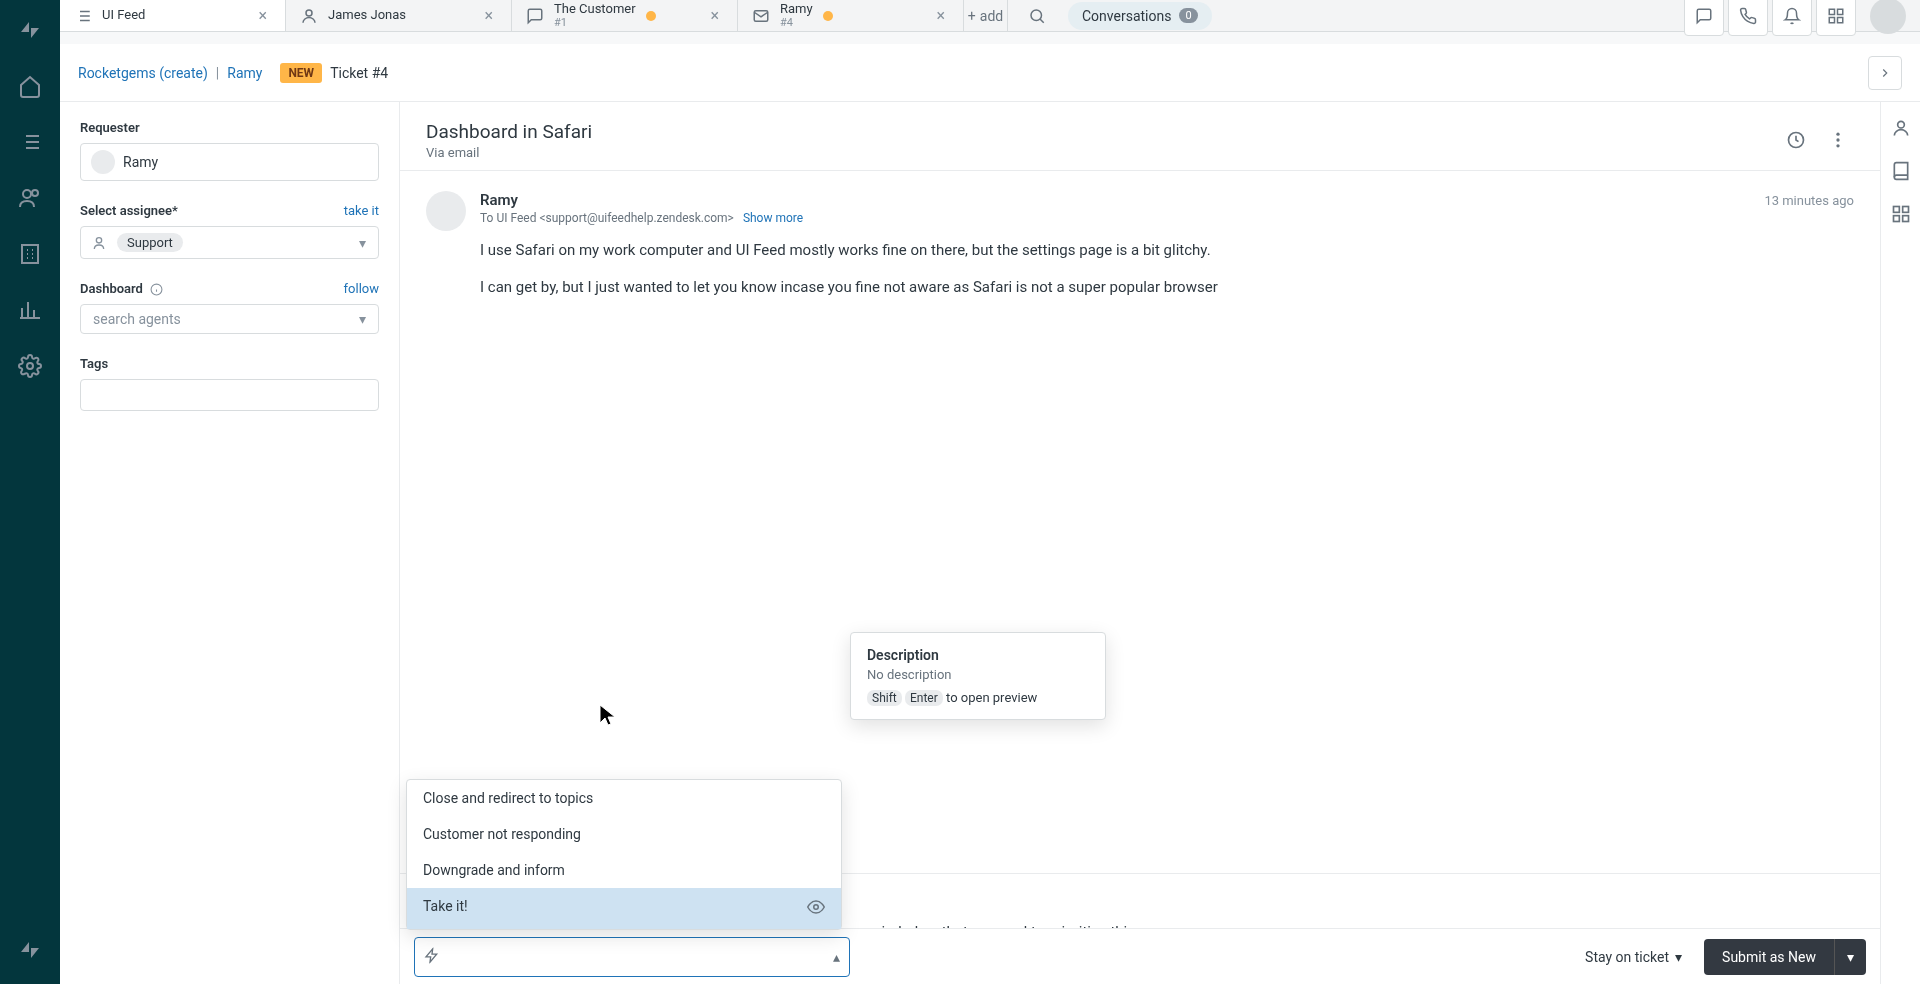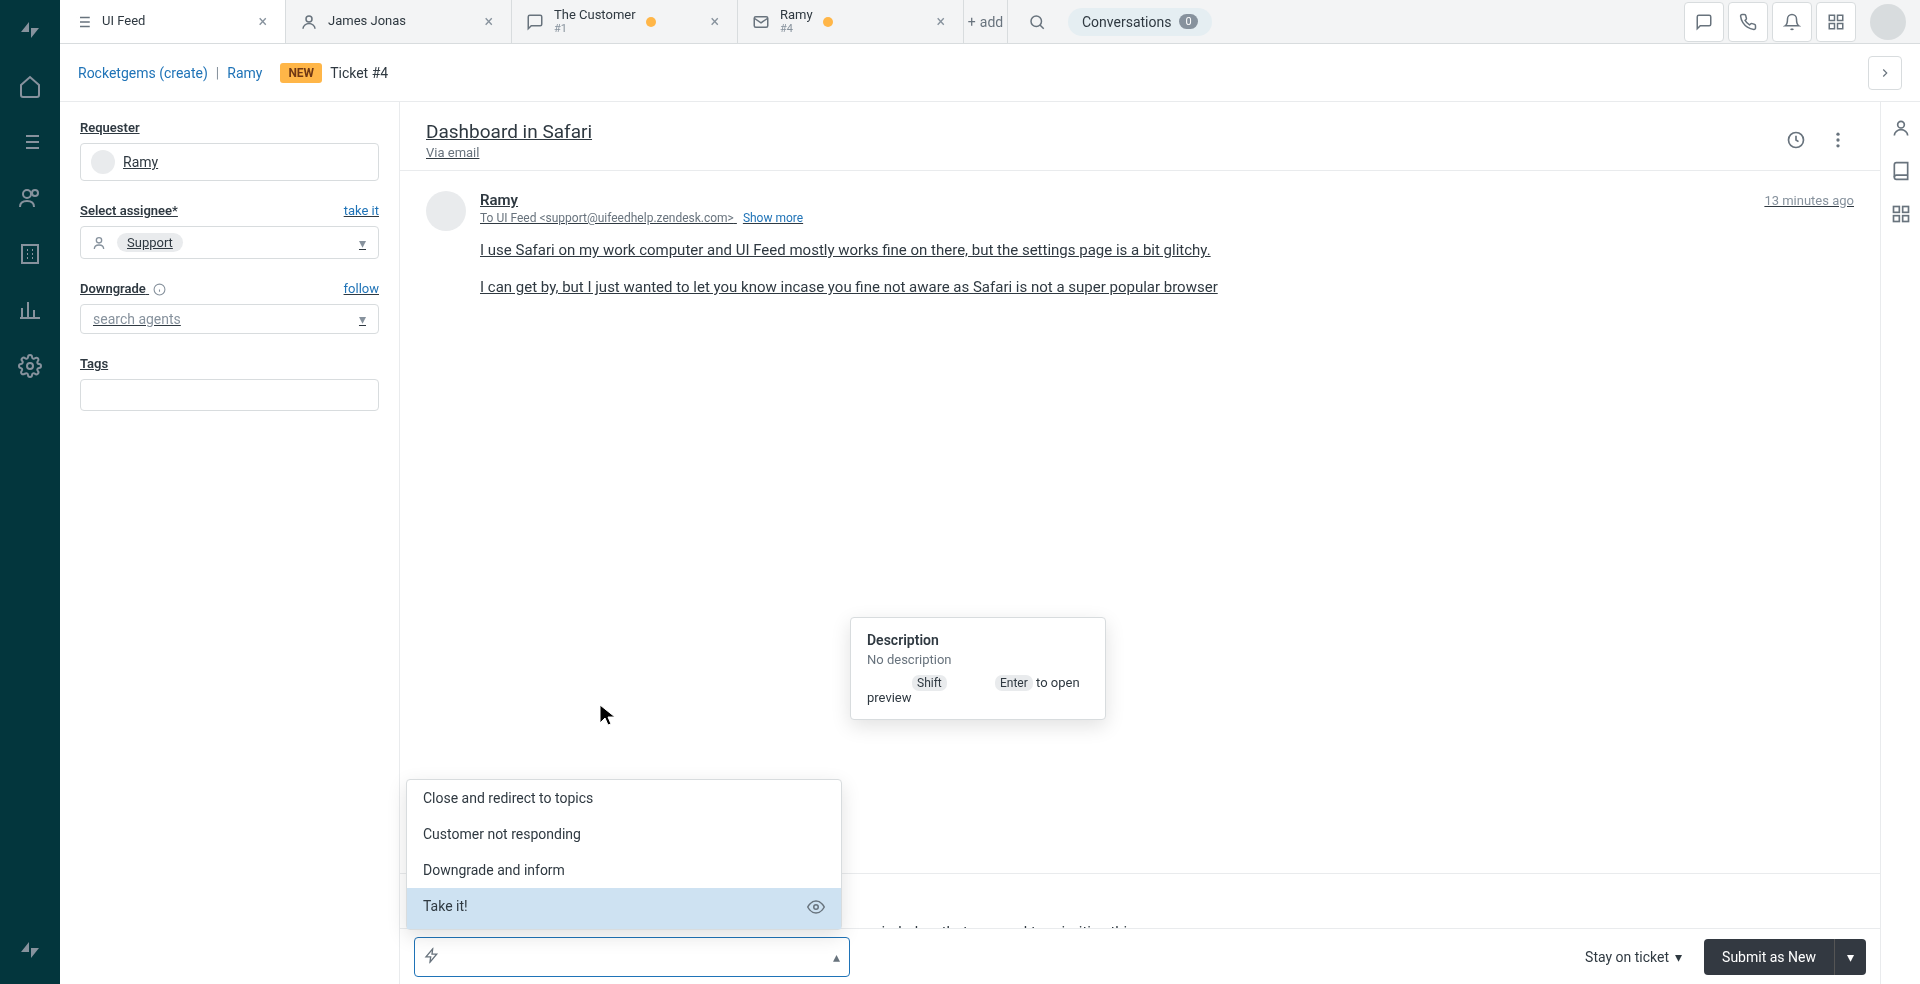--- a/index.html
+++ b/index.html
@@ -24,21 +24,21 @@
   html, body { margin:0; padding:0; height:100%; font-family: -apple-system, BlinkMacSystemFont, "Segoe UI", Roboto, sans-serif; font-size:14px; color:var(--text); background:var(--bg); }
   body { display:flex; flex-direction:column; width:1920px; height:984px; overflow:hidden; }
 
   
   .left-rail { position:absolute; left:0; top:0; bottom:0; width:60px; background:var(--sidebar-bg); display:flex; flex-direction:column; align-items:center; padding-top:4px; gap:4px; }
   .left-rail .rail-item { width:52px; height:52px; display:flex; align-items:center; justify-content:center; color:#87929d; cursor:pointer; border-radius:4px; }
   .left-rail .rail-item svg { width:24px; height:24px; }
   .left-rail-bottom { margin-top:auto; margin-bottom:8px; }
 
   
-  .tabs-bar { position:absolute; left:60px; right:0; top:0; height:44px; background:var(--tab-inactive); display:flex; align-items:stretch; border-bottom:1px solid var(--border); }
+  .tabs-bar { position:absolute; left:60px; right:0; top:0; height:32px; background:var(--tab-inactive); display:flex; align-items:stretch; border-bottom:1px solid var(--border); }
   .tab { display:flex; align-items:center; gap:10px; padding:0 14px; width:226px; border-right:1px solid var(--border); background:var(--tab-inactive); cursor:pointer; position:relative; }
   .tab.active { background:var(--tab-active); }
   .tab .tab-icon { width:18px; height:18px; color:#68737d; flex-shrink:0; }
   .tab .tab-title { display:flex; flex-direction:column; line-height:1.15; overflow:hidden; }
   .tab .tab-title .line1 { font-size:13px; color:var(--text); white-space:nowrap; overflow:hidden; text-overflow:ellipsis; }
   .tab .tab-title .line2 { font-size:11px; color:var(--text-light); }
   .tab .status-dot { width:10px; height:10px; border-radius:50%; background:#ffb648; flex-shrink:0; margin-right:6px; }
   .tab .close-x { margin-left:auto; color:var(--text-light); font-size:16px; padding:4px; }
   .tab-add { width:44px; display:flex; align-items:center; justify-content:center; gap:4px; border-right:1px solid var(--border); cursor:pointer; color:var(--text-muted); }
   .tabs-tools { margin-left:12px; display:flex; align-items:center; gap:14px; }
@@ -50,21 +50,21 @@
   .avatar-top { width:36px; height:36px; border-radius:50%; background:#d8dcde; margin-left:10px; }
 
   
   .breadcrumb-bar { position:absolute; left:60px; right:0; top:44px; height:58px; background:#fff; border-bottom:1px solid var(--border-light); display:flex; align-items:center; padding:0 18px; }
   .bc-link { color:var(--link); cursor:pointer; }
   .bc-sep { color:var(--text-light); margin:0 8px; }
   .bc-badge { background:var(--badge-yellow); color:var(--badge-text); font-size:12px; font-weight:700; padding:3px 8px; border-radius:3px; margin-right:8px; }
   .bc-expand { margin-left:auto; width:34px; height:34px; border:1px solid var(--border); border-radius:4px; display:flex; align-items:center; justify-content:center; cursor:pointer; color:var(--text-muted); }
 
   
-  .workspace { position:absolute; left:60px; right:40px; top:102px; bottom:0; display:flex;text-decoration:underline; }
+  .workspace { position:absolute; left:60px; right:40px; top:102px; bottom:0; display:flex; }
 
   
   .sidebar-panel { width:340px; background:#fff; border-right:1px solid var(--border-light); padding:18px 20px; display:flex; flex-direction:column; gap:22px; overflow:hidden; }
   .field-group label { display:block; font-size:13px; font-weight:600; margin-bottom:8px; }
   .requester-box { border:1px solid var(--border); border-radius:4px; padding:6px 10px; display:flex; align-items:center; gap:8px; }
   .mini-avatar { width:24px; height:24px; border-radius:50%; background:#e9ebed; }
   .assignee-row { display:flex; justify-content:space-between; align-items:baseline; }
   .take-it { color:var(--link); font-size:13px; cursor:pointer; }
   .select-box { border:1px solid var(--border); border-radius:4px; padding:6px 12px; display:flex; align-items:center; gap:8px; cursor:pointer; }
   .select-box .chev { margin-left:auto; color:var(--text-light); }
@@ -110,21 +110,21 @@
 
   
   .macro-pop { position:absolute; left:406px; bottom:54px; width:436px; background:#fff; border:1px solid var(--border); border-radius:4px; box-shadow:0 6px 20px rgba(0,0,0,.12); }
   .macro-pop .item { padding:10px 16px; cursor:pointer; display:flex; align-items:flex-start; }
   .macro-pop .item.selected { background:var(--selected); }
   .macro-pop .item .eye { margin-left:auto; color:var(--text-muted); }
 
   .desc-pop { position:absolute; left:850px; bottom:264px; width:256px; background:#fff; border:1px solid var(--border); border-radius:4px; box-shadow:0 6px 20px rgba(0,0,0,.12); padding:14px 16px; font-size:13px; }
   .desc-pop .title { font-weight:600; margin-bottom:4px; font-size:14px; }
   .desc-pop .none { color:var(--text-muted); margin-bottom:8px; }
-  .desc-pop kbd { background:#e9ebed; border-radius:7px; padding:1px 5px; font-family:inherit; font-size:12px;margin-left:45px; }
+  .desc-pop kbd { background:#e9ebed; border-radius:7px; padding:1px 5px; font-family:inherit; font-size:12px; }
 
   
   .footer { position:absolute; left:400px; right:40px; bottom:0; height:56px; background:#fff; border-top:1px solid var(--border-light); display:flex; align-items:center; padding:0 14px; gap:10px; }
   .macro-input-wrap { position:relative; width:436px; }
   .macro-input { width:100%; height:40px; border:1px solid var(--link); border-radius:4px; padding:0 36px; font-size:14px; outline:none; }
   .macro-bolt { position:absolute; left:10px; top:50%; transform:translateY(-50%); color:var(--text-muted); }
   .macro-chev { position:absolute; right:10px; top:50%; transform:translateY(-50%); color:var(--text-muted); }
   .footer-right { margin-left:auto; display:flex; align-items:center; gap:12px; }
   .stay-btn { display:flex; align-items:center; gap:6px; padding:8px 10px; cursor:pointer; border-radius:4px; }
   .submit-btn { background:#333941; color:#fff; padding:10px 18px; border-radius:4px 0 0 4px; cursor:pointer; font-size:14px; }
@@ -307,21 +307,21 @@
         <svg width="16" height="16" viewBox="0 0 24 24" fill="none" stroke="#87929d" stroke-width="2">
             <circle cx="9" cy="8" r="4"></circle>
             <path d="M2 21c0-4 3-6 7-6s7 2 7 6"></path>
           </svg>
         <span class="pill">Support</span>
         <span class="chev">▾</span>
       </div>
     </div>
     <div class="field-group">
       <div class="followers-row">
-        <label><span>Downgrade</span>
+        <label><span>Dashboard</span>
           <svg width="13" height="13" viewBox="0 0 24 24" fill="none" stroke="#87929d" stroke-width="2">
               <circle cx="12" cy="12" r="10"></circle>
               <path d="M12 16v-4M12 8h.01"></path>
             </svg>
         </label>
         <span class="follow-link">follow</span>
       </div>
       <div class="select-box">
         <span style="color:#87929d">search agents</span>
         <span class="chev">▾</span>

